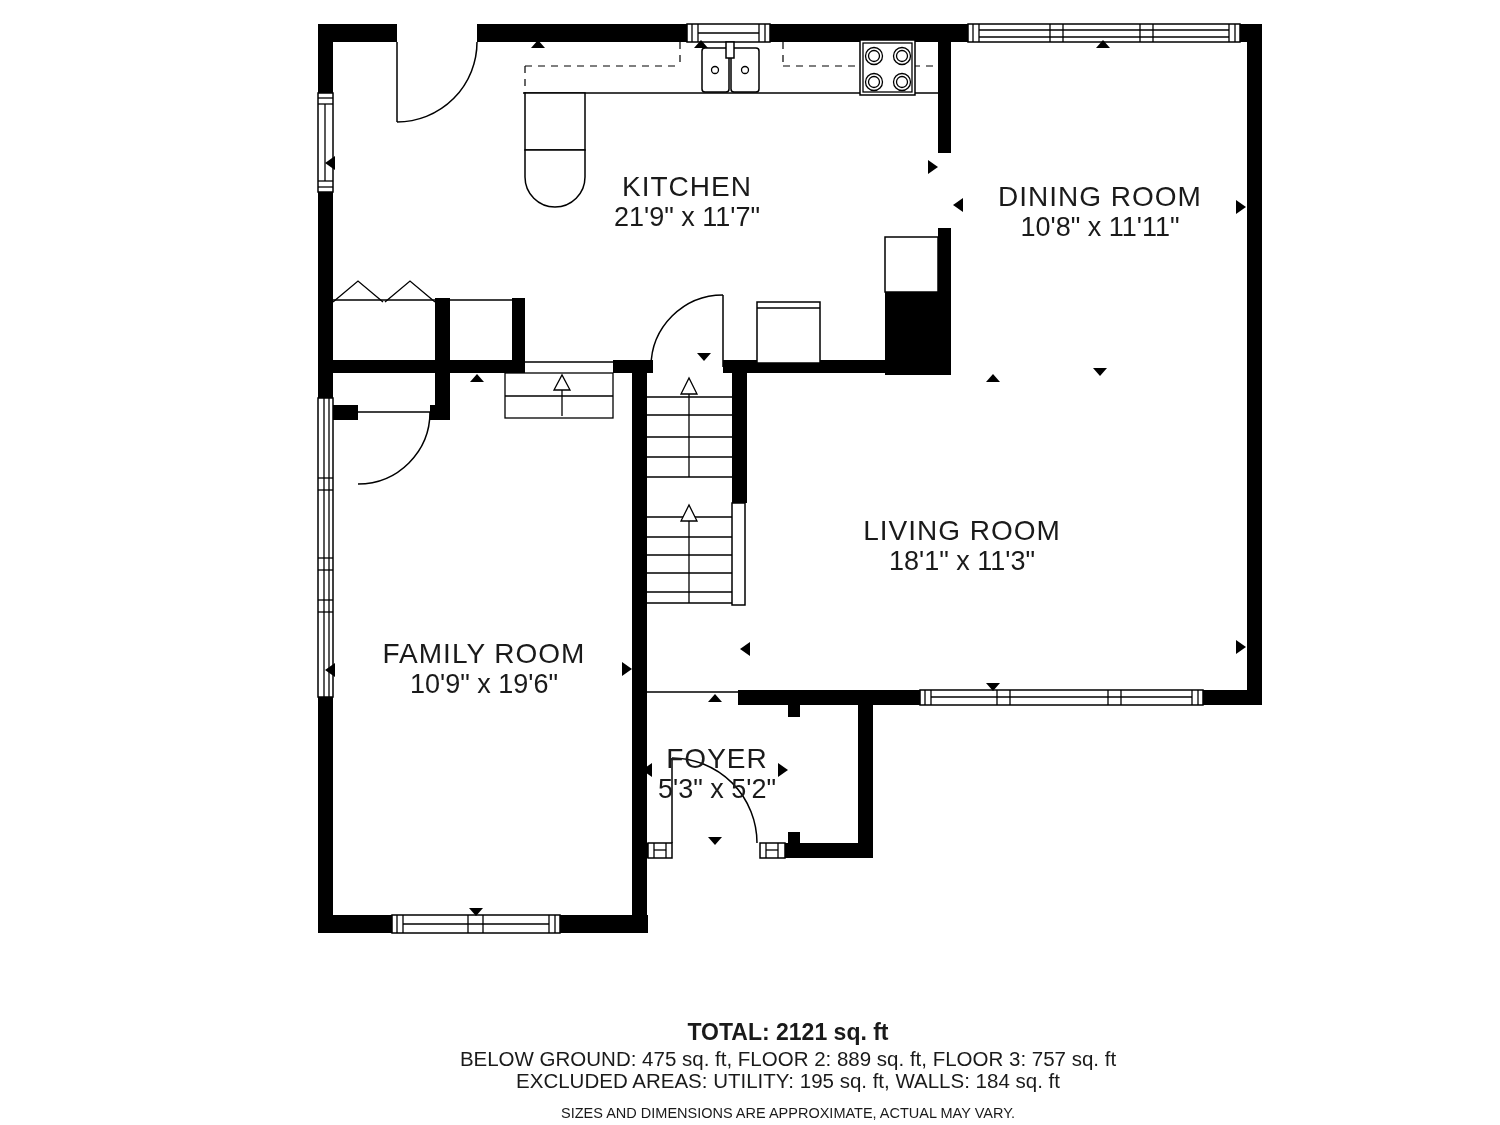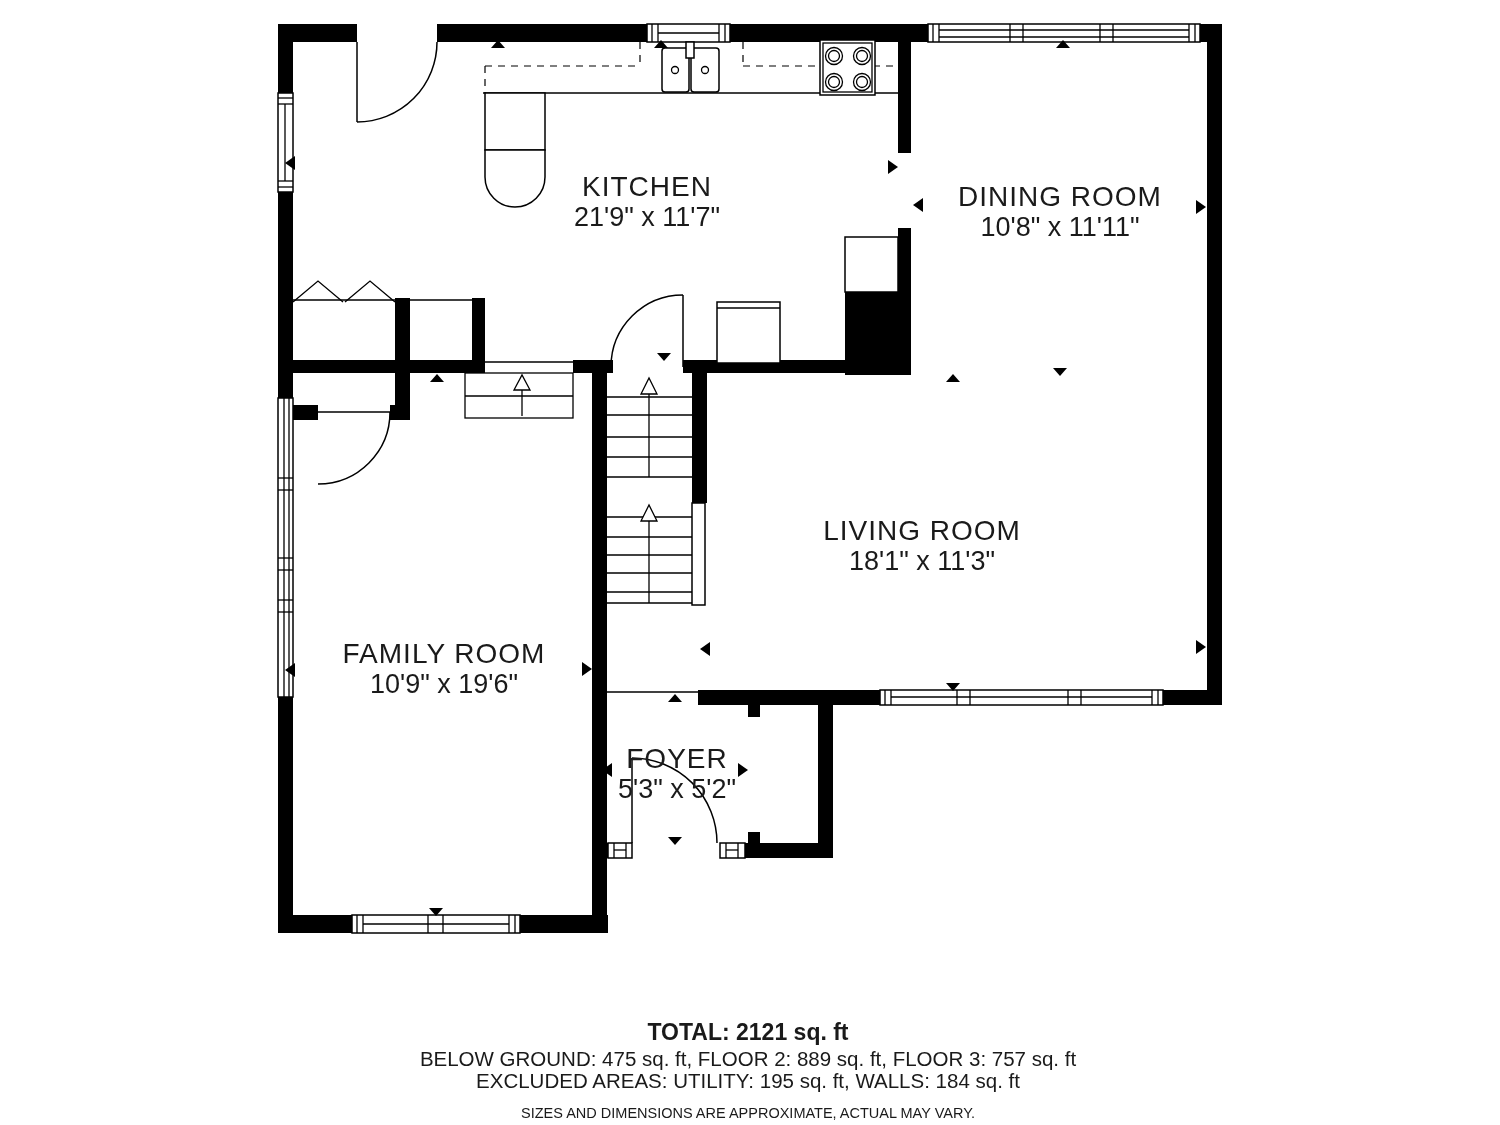--- a/index.html
+++ b/index.html
@@ -1,16 +1,16 @@
 <!DOCTYPE html>
 <html><head>
 <meta charset="utf-8">
 <style>
   html,body{margin:0;padding:0;background:#ffffff;}
-  .page{position:relative;width:1369px;height:1125px;background:#ffffff;overflow:hidden;}
+  .page{position:relative;width:1369px;height:1125px;background:#ffffff;overflow:hidden;margin-left:40px;}
   svg{position:absolute;left:0;top:0;}
   svg text{font-family:"Liberation Sans", sans-serif;fill:#1a1a1a;}
   .room-name{font-size:28px;letter-spacing:1px;}
   .room-dims{font-size:27px;}
   .sum-total{font-size:23px;font-weight:bold;}
   .sum-line{font-size:20.5px;}
   .sum-disc{font-size:14.5px;}
   .wall{fill:#000000;}
   .thin{stroke:#000000;stroke-width:1.5;fill:none;}
   .thin2{stroke:#000000;stroke-width:1.3;fill:none;}

